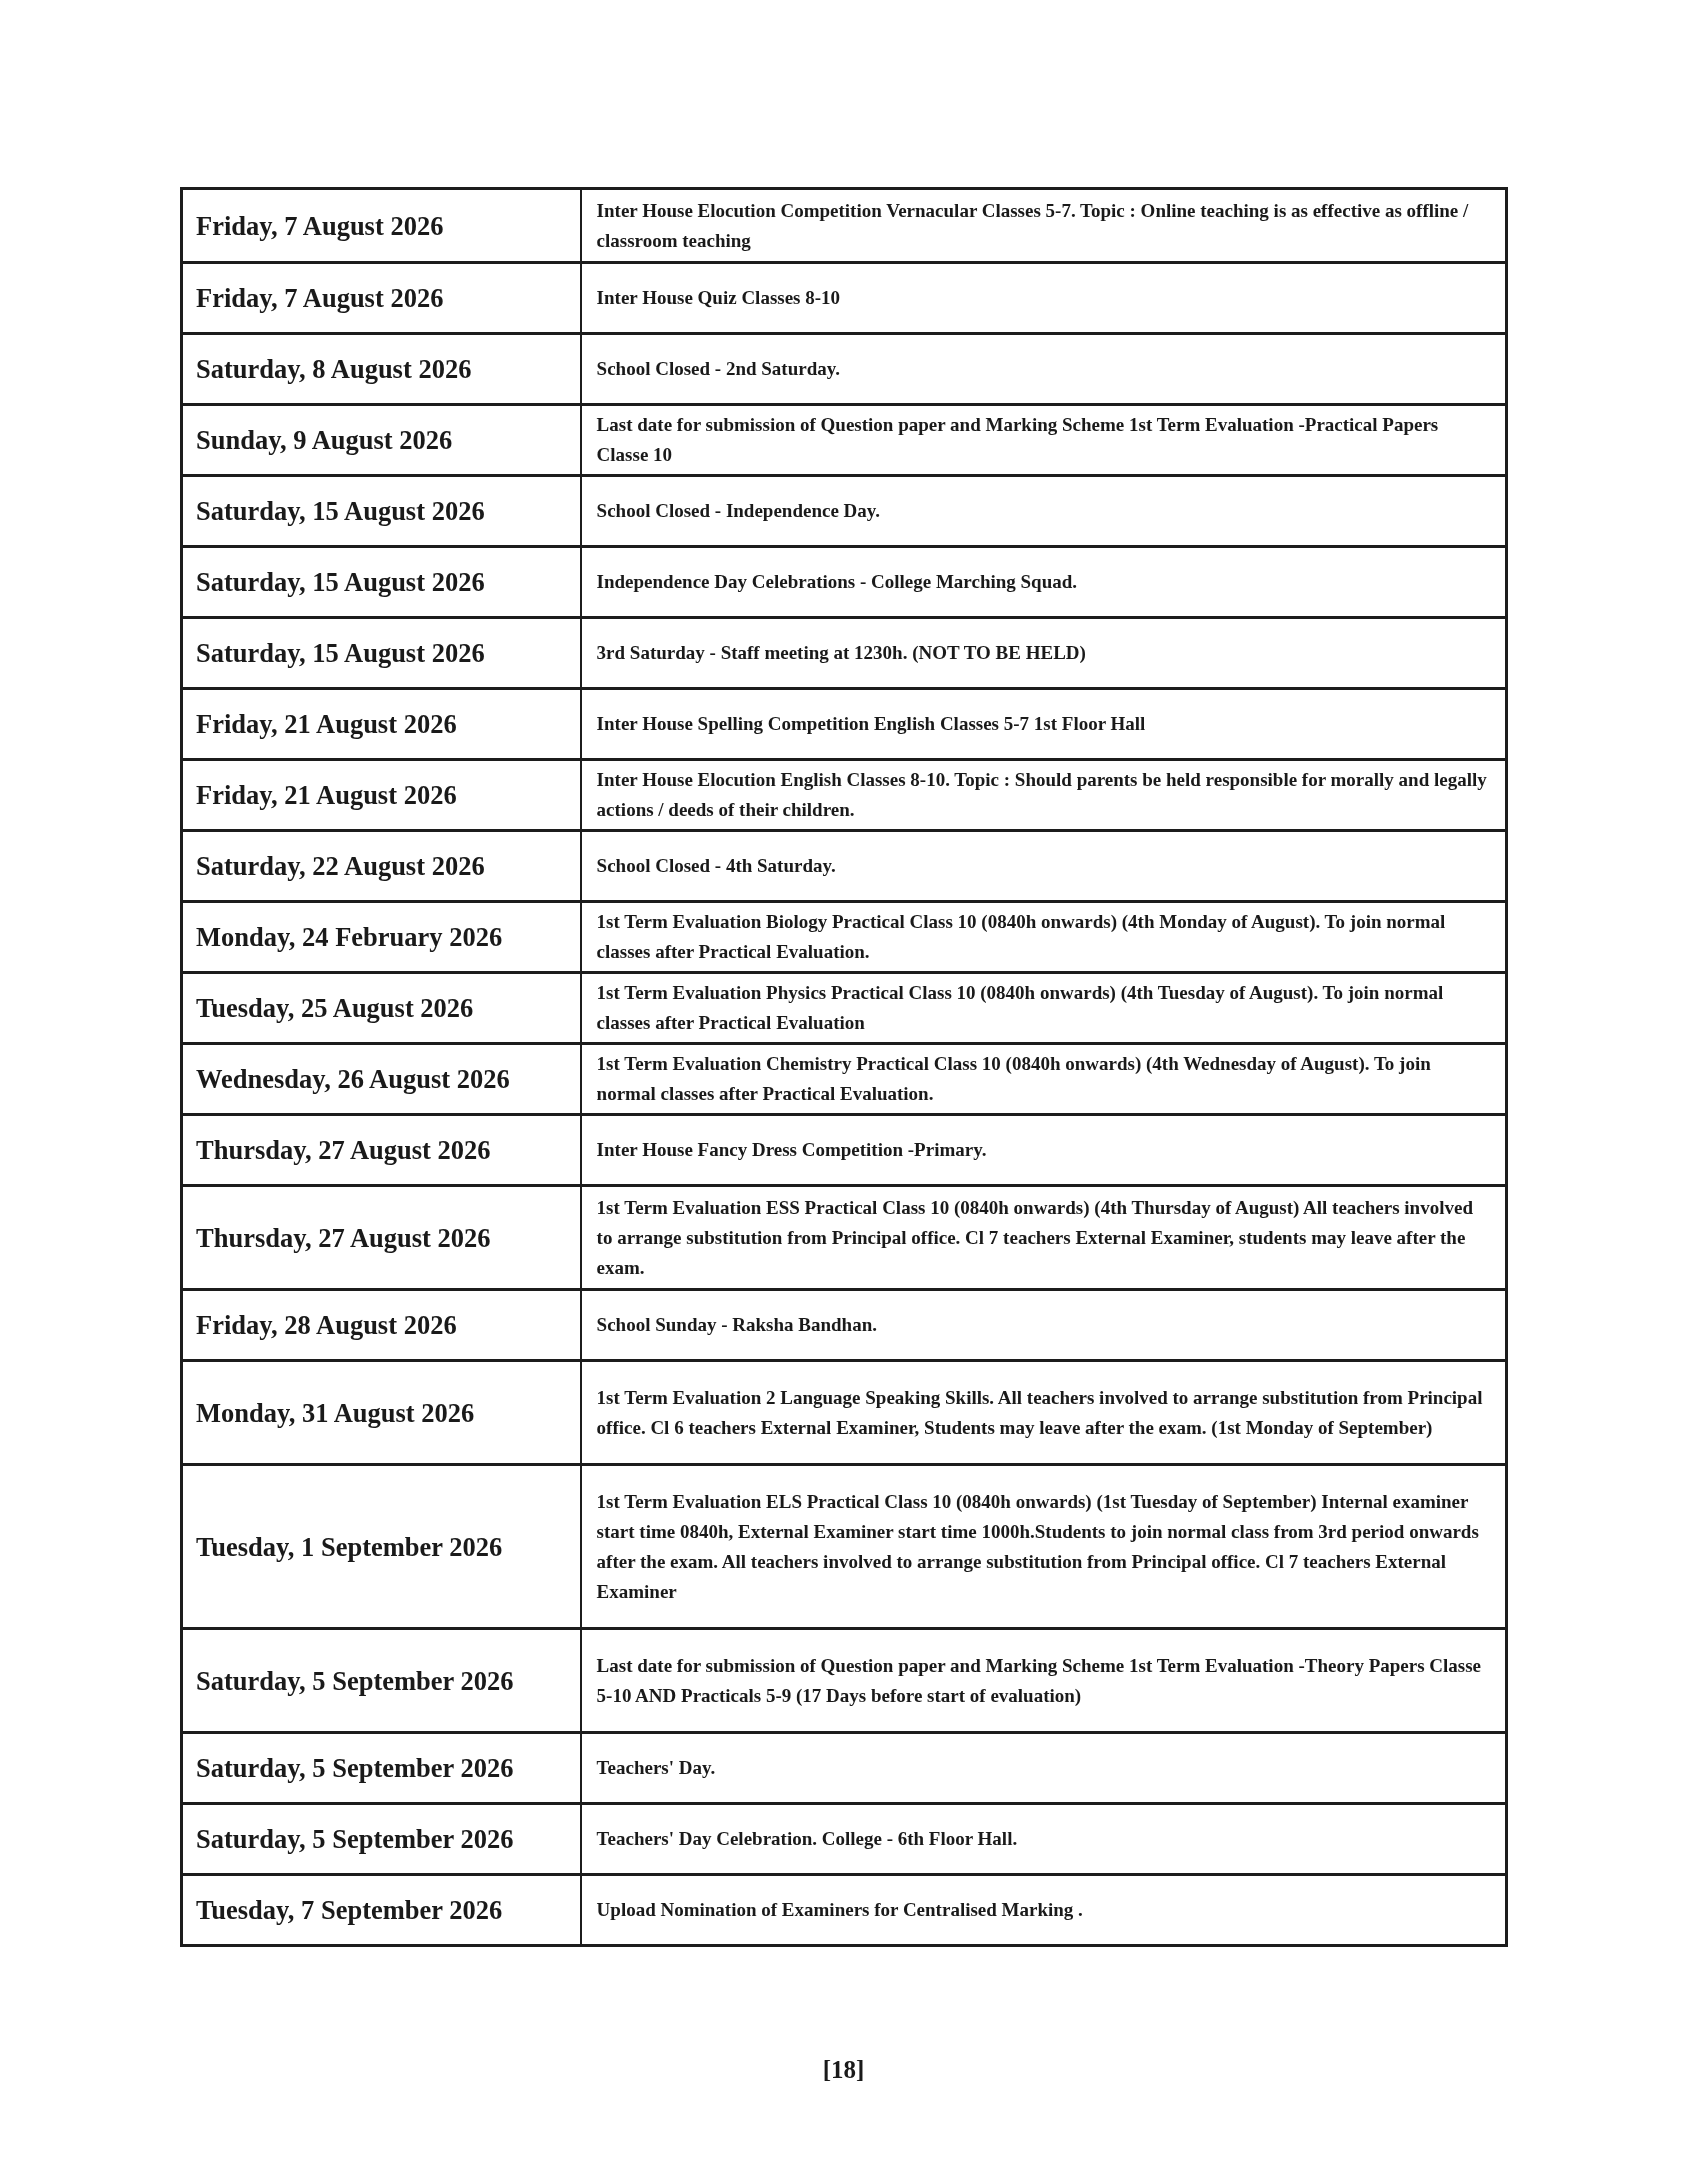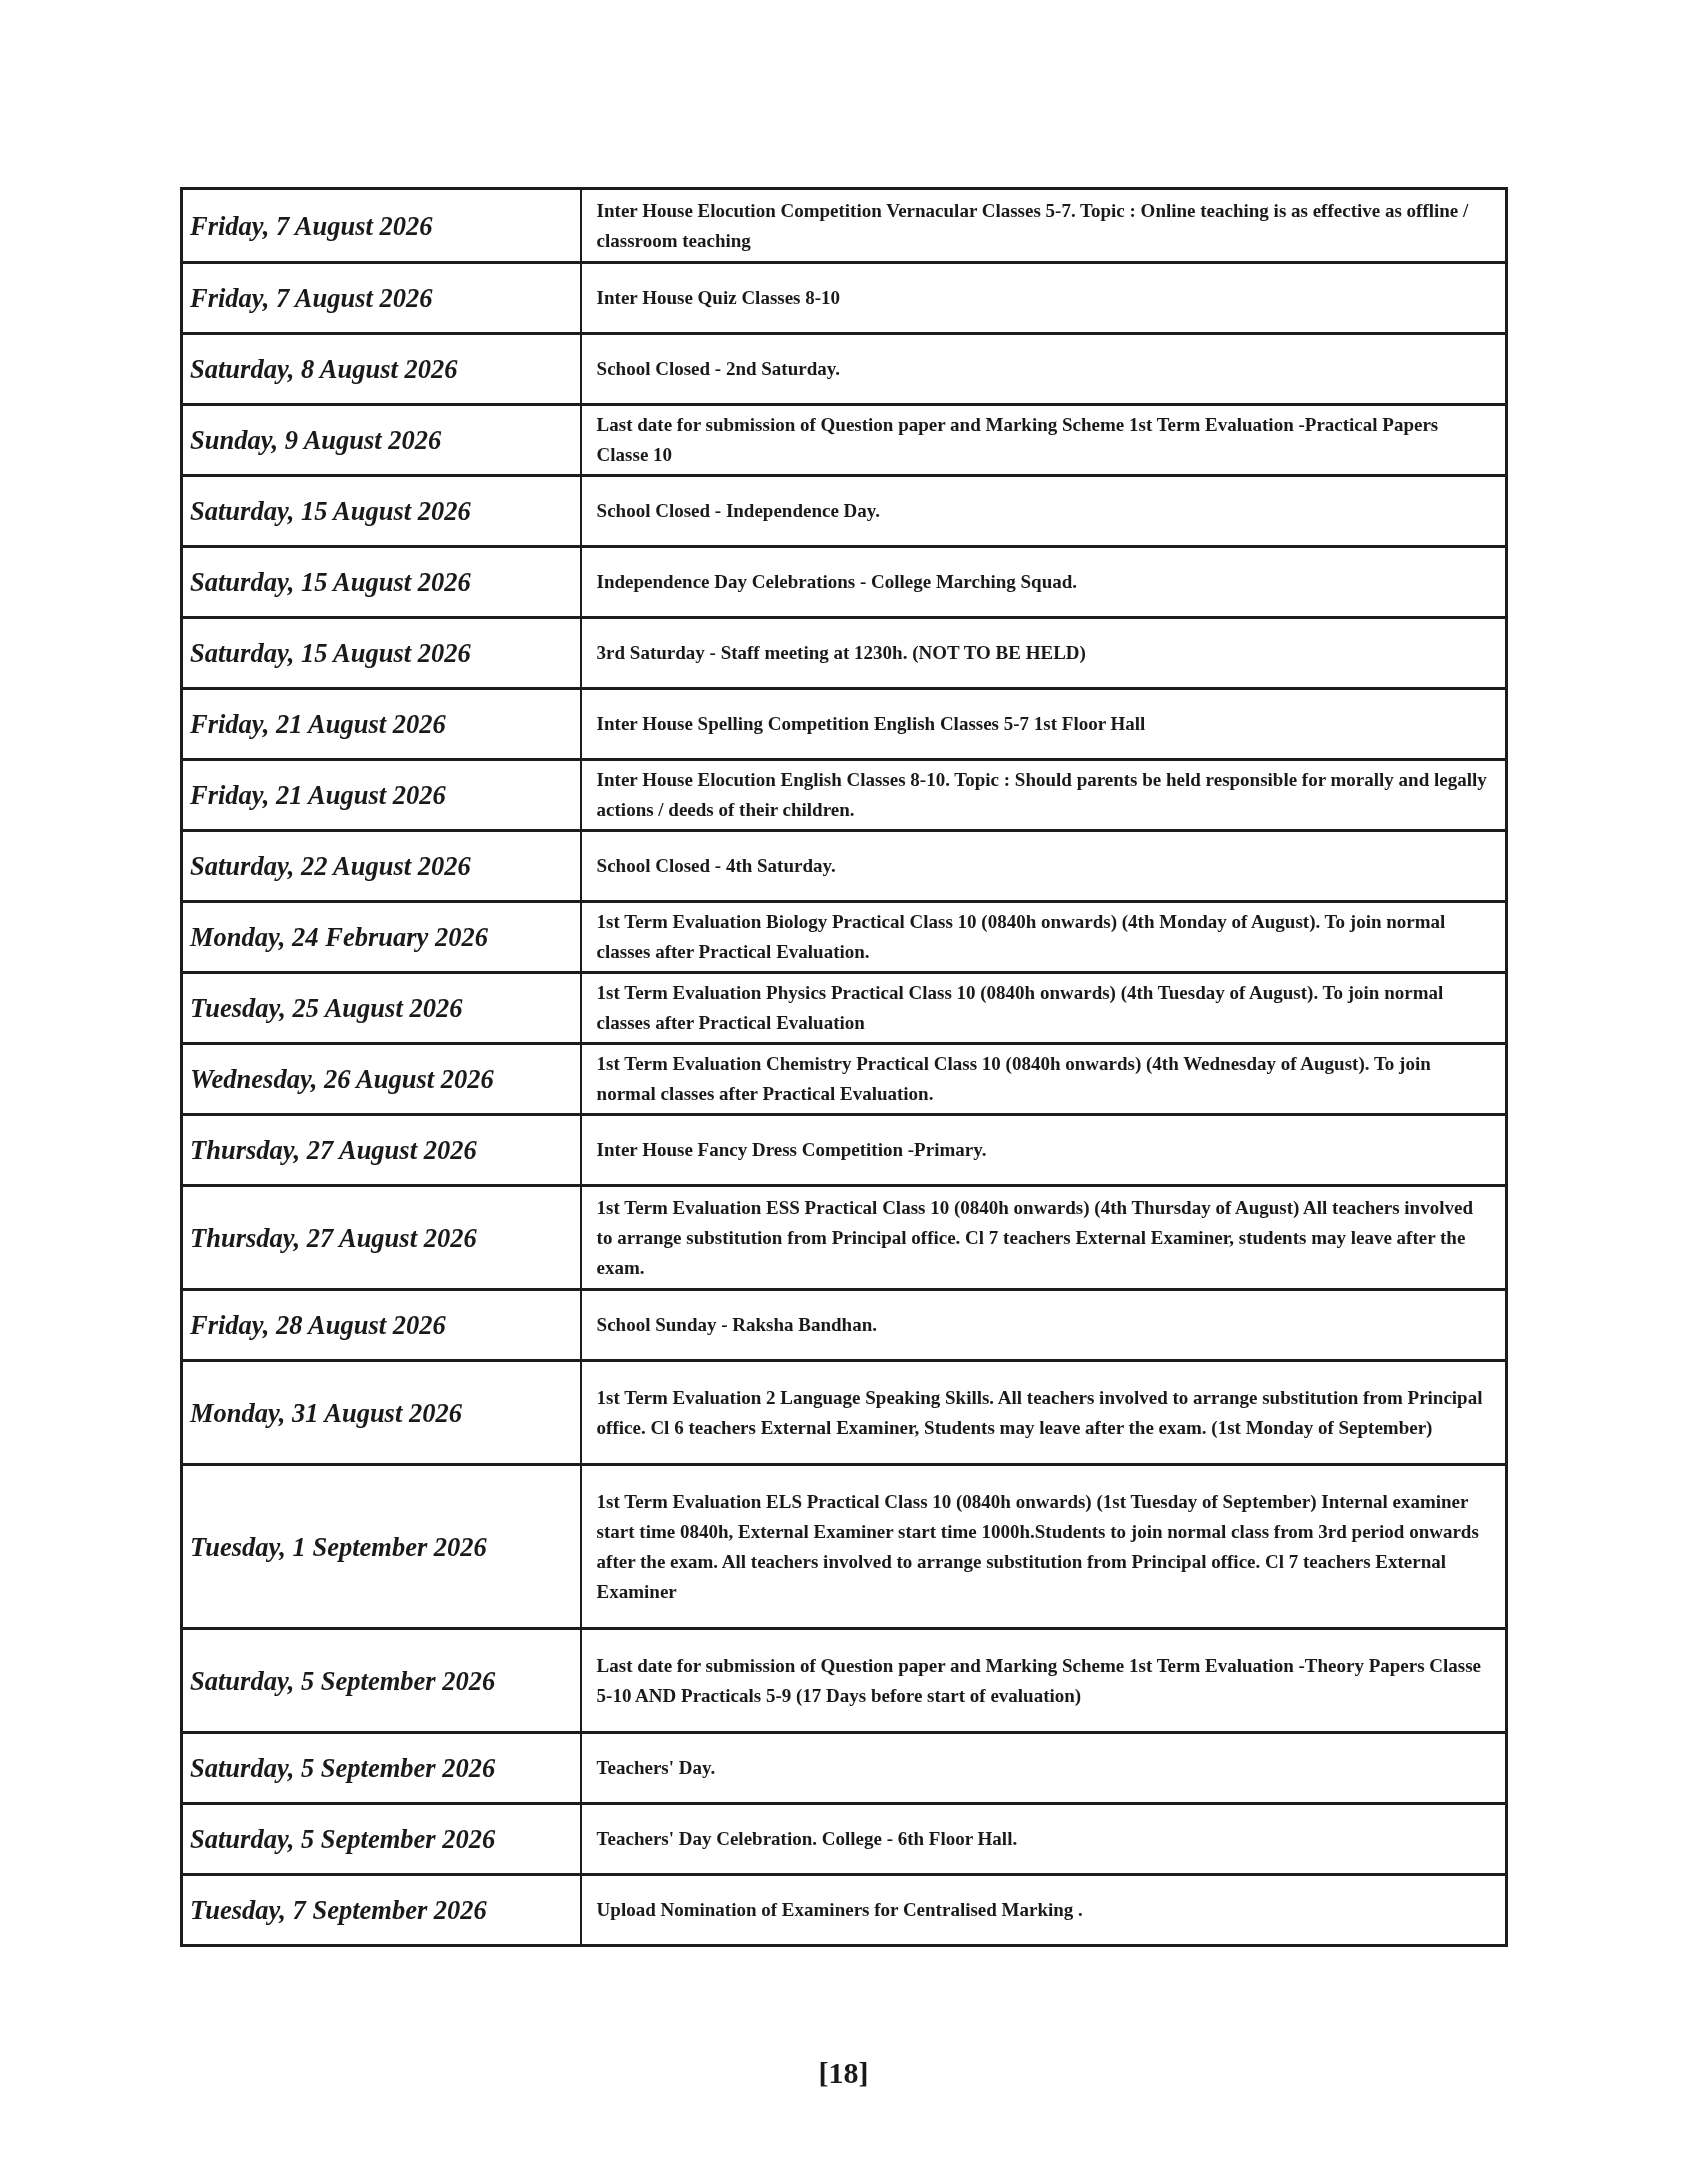--- a/index.html
+++ b/index.html
@@ -3,29 +3,29 @@
 <meta charset="utf-8">
 <style>
   html, body { margin: 0; padding: 0; background: #ffffff; }
   body { width: 1687px; height: 2183px; position: relative; overflow: hidden;
          font-family: "Liberation Serif", serif; color: #1a1a1a; }
   .table { position: absolute; left: 180px; top: 187px; width: 1328px;
            border: 3.3px solid #1c1c1c; box-sizing: border-box; }
   .row { display: flex; border-top: 3.3px solid #1c1c1c; box-sizing: border-box; }
   .row:first-child { border-top: none; }
   .cell-date { width: 399px; flex: none; border-right: 2.6px solid #1c1c1c; box-sizing: border-box;
-               display: flex; align-items: center; padding: 0 0 0 7px;
-               font-weight: bold; font-size: 26.5px; line-height: 30px; font-style: italic; }
+               display: flex; align-items: center; padding: 0 0 0 13px;
+               font-weight: bold; font-size: 26.5px; line-height: 30px; }
   .cell-event { flex: 1; display: flex; align-items: center; padding: 5.3px 14.6px 5.3px 14.6px;
                 font-weight: bold; font-size: 19px; line-height: 30px; box-sizing: border-box; }
   .h1 { height: 71px; }
   .h3 { height: 104px; }
   .h5 { height: 164px; }
   .footer { position: absolute; top: 2056px; left: 0; width: 1687px; text-align: center;
-            font-weight: bold; font-size: 30px; }
+            font-weight: bold; font-size: 25px; }
 </style>
 </head>
 <body>
 
 <div class="table">
   <div class="row h1">
     <div class="cell-date">Friday, 7 August 2026</div>
     <div class="cell-event">Inter House Elocution Competition Vernacular  Classes 5-7. Topic : Online teaching is as effective as offline / classroom teaching</div>
   </div>
   <div class="row h1">

